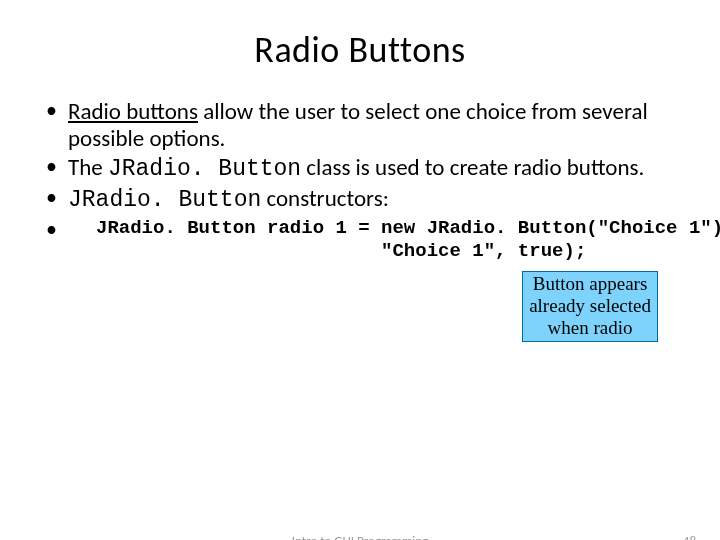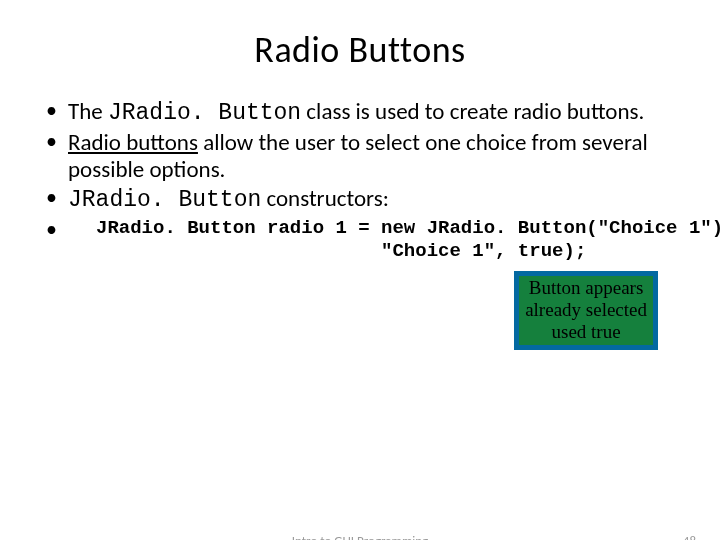--- a/index.html
+++ b/index.html
@@ -67,27 +67,27 @@
     font-size: 20px;
   }
   .underline { text-decoration: underline; }
   .mono { font-family: "Courier New", monospace; }
   .ital { font-style: italic; }
   .ital-bold { font-style: italic; font-weight: bold; }
   .callout {
     position: absolute;
     right: 62px;
     top: 243px;
-    border: 5px solid #0369a1;
+    border: 1px solid #0369a1;
     font-family: "Times New Roman", serif;
     font-size: 19px;
     line-height: 1.15;
     text-align: center;
     padding: 1px 6px 2px 6px;
-    background: #15803d;
+    background: #7dd3fc;
   }
   .example-block {
     padding-left: 28px;
     margin-top: 2px;
   }
   .example-block pre {
     font-family: "Courier New", monospace;
     font-size: 19px;
     font-weight: bold;
     white-space: pre;
@@ -114,43 +114,43 @@
 <body>
 
 <div class="slide">
 
   <h1 class="title">Radio Buttons</h1>
 
   <div class="content">
     <ul class="top">
 
       <li>
-        <span>The </span><span class="mono">JRadio. Button</span><span> class is used to create radio buttons.</span>
+        <span class="underline">Radio buttons</span><span> allow the user to select one choice from several possible options.</span>
       </li>
 
       <li>
-        <span class="underline">Radio buttons</span><span> allow the user to select one choice from several possible options.</span>
+        <span>The </span><span class="mono">JRadio. Button</span><span> class is used to create radio buttons.</span>
       </li>
 
       <li>
         <span class="mono">JRadio. Button</span><span> constructors:</span>
       </li>
 
       <li>
         <div class="example-block">
 <pre>JRadio. Button radio 1 = new JRadio. Button("Choice 1");</pre>
 <pre>                         "Choice 1", true);</pre>
         </div>
       </li>
 
     </ul>
   </div>
 
   <div class="callout">
     <div>Button appears</div>
     <div>already selected</div>
-    <div>used true</div>
+    <div>when radio</div>
   </div>
 
   <div class="footer-center">Intro to GUI Programming</div>
   <div class="footer-right">48</div>
 
 </div>
 
 </body></html>

